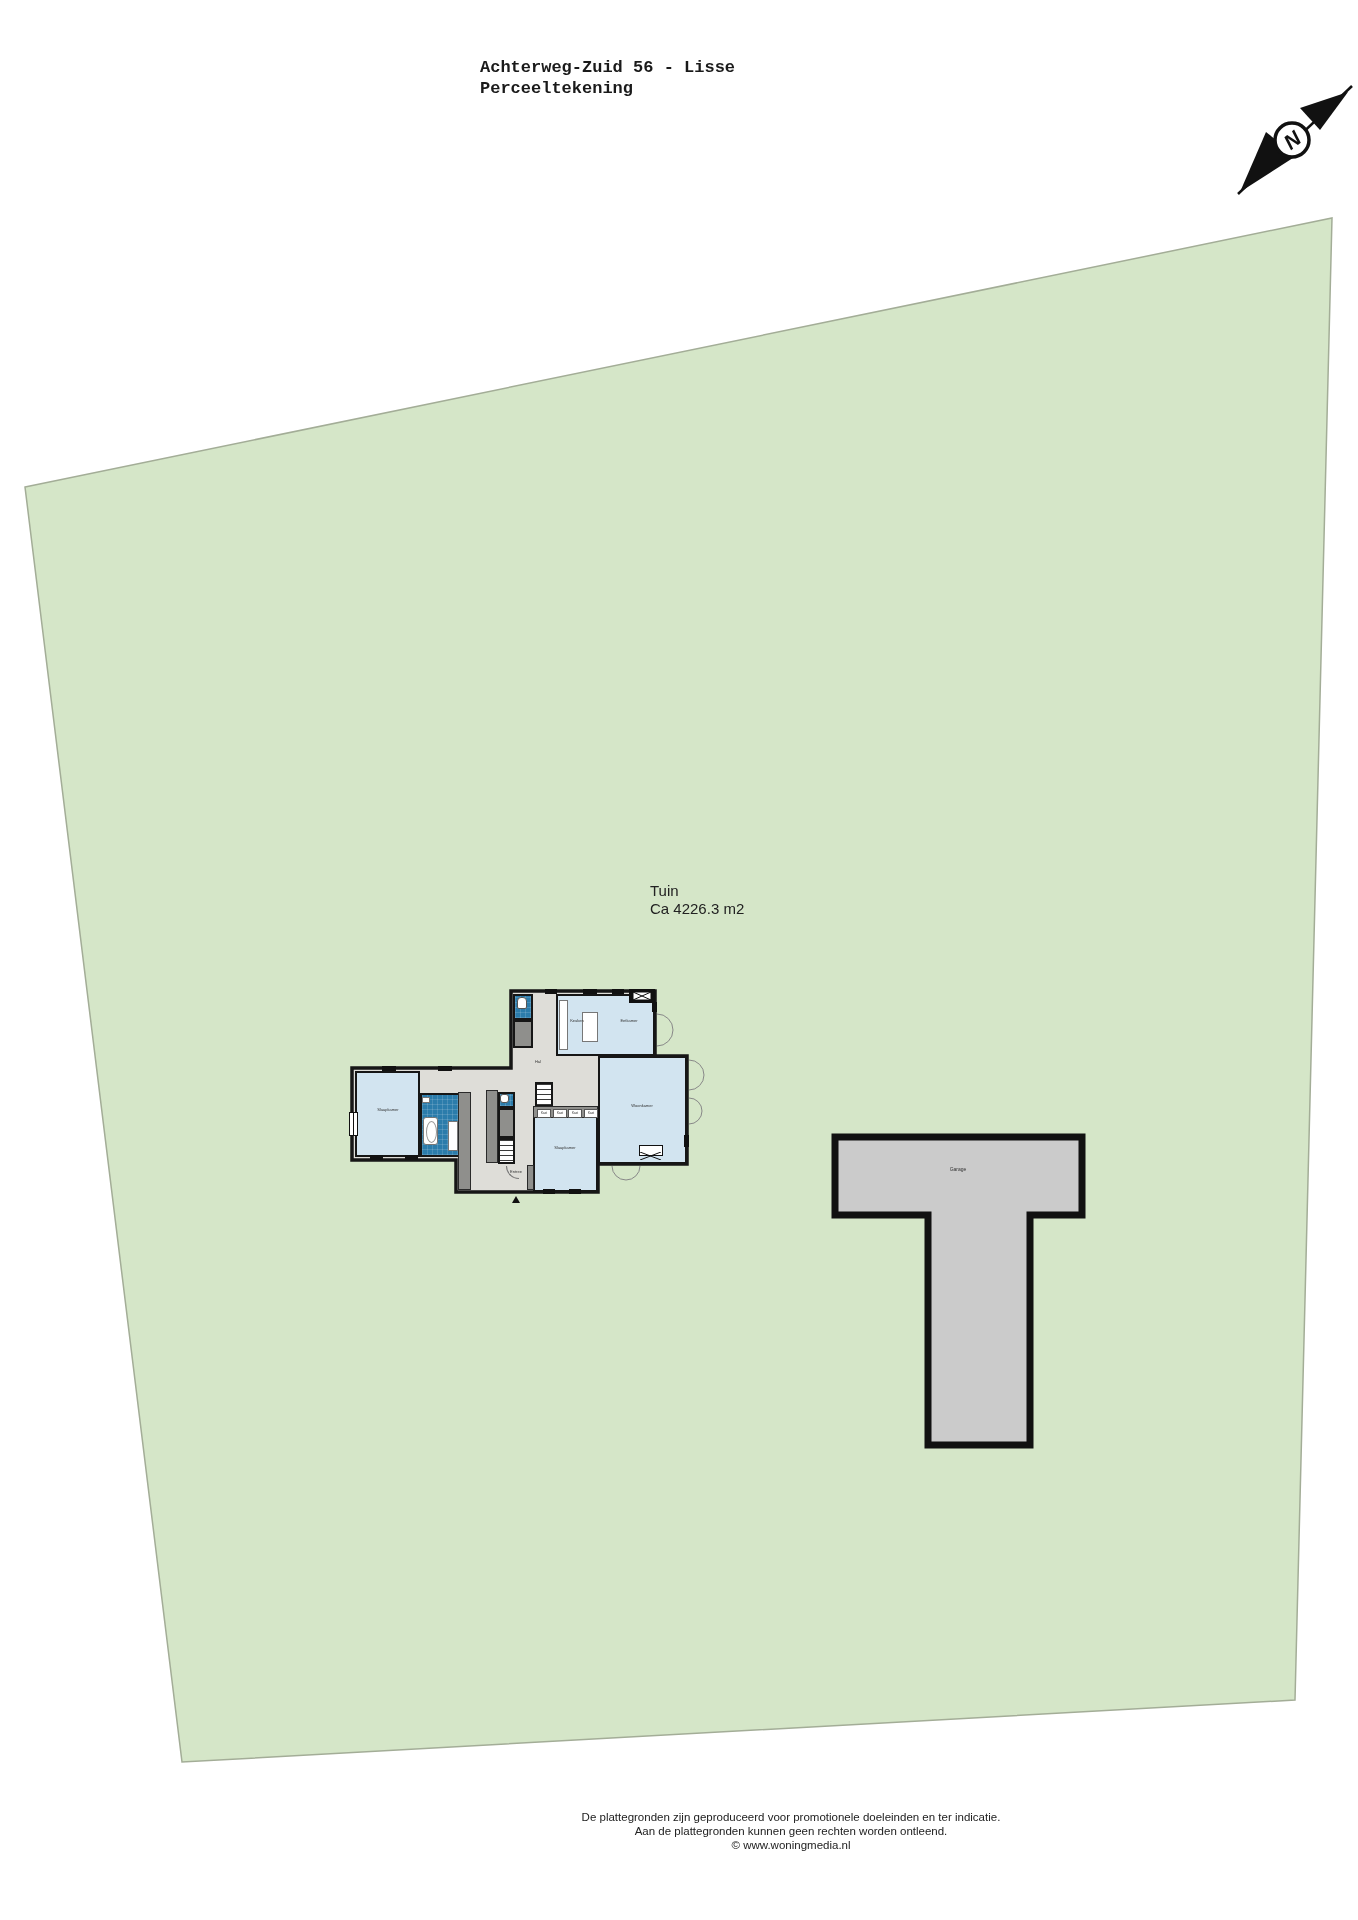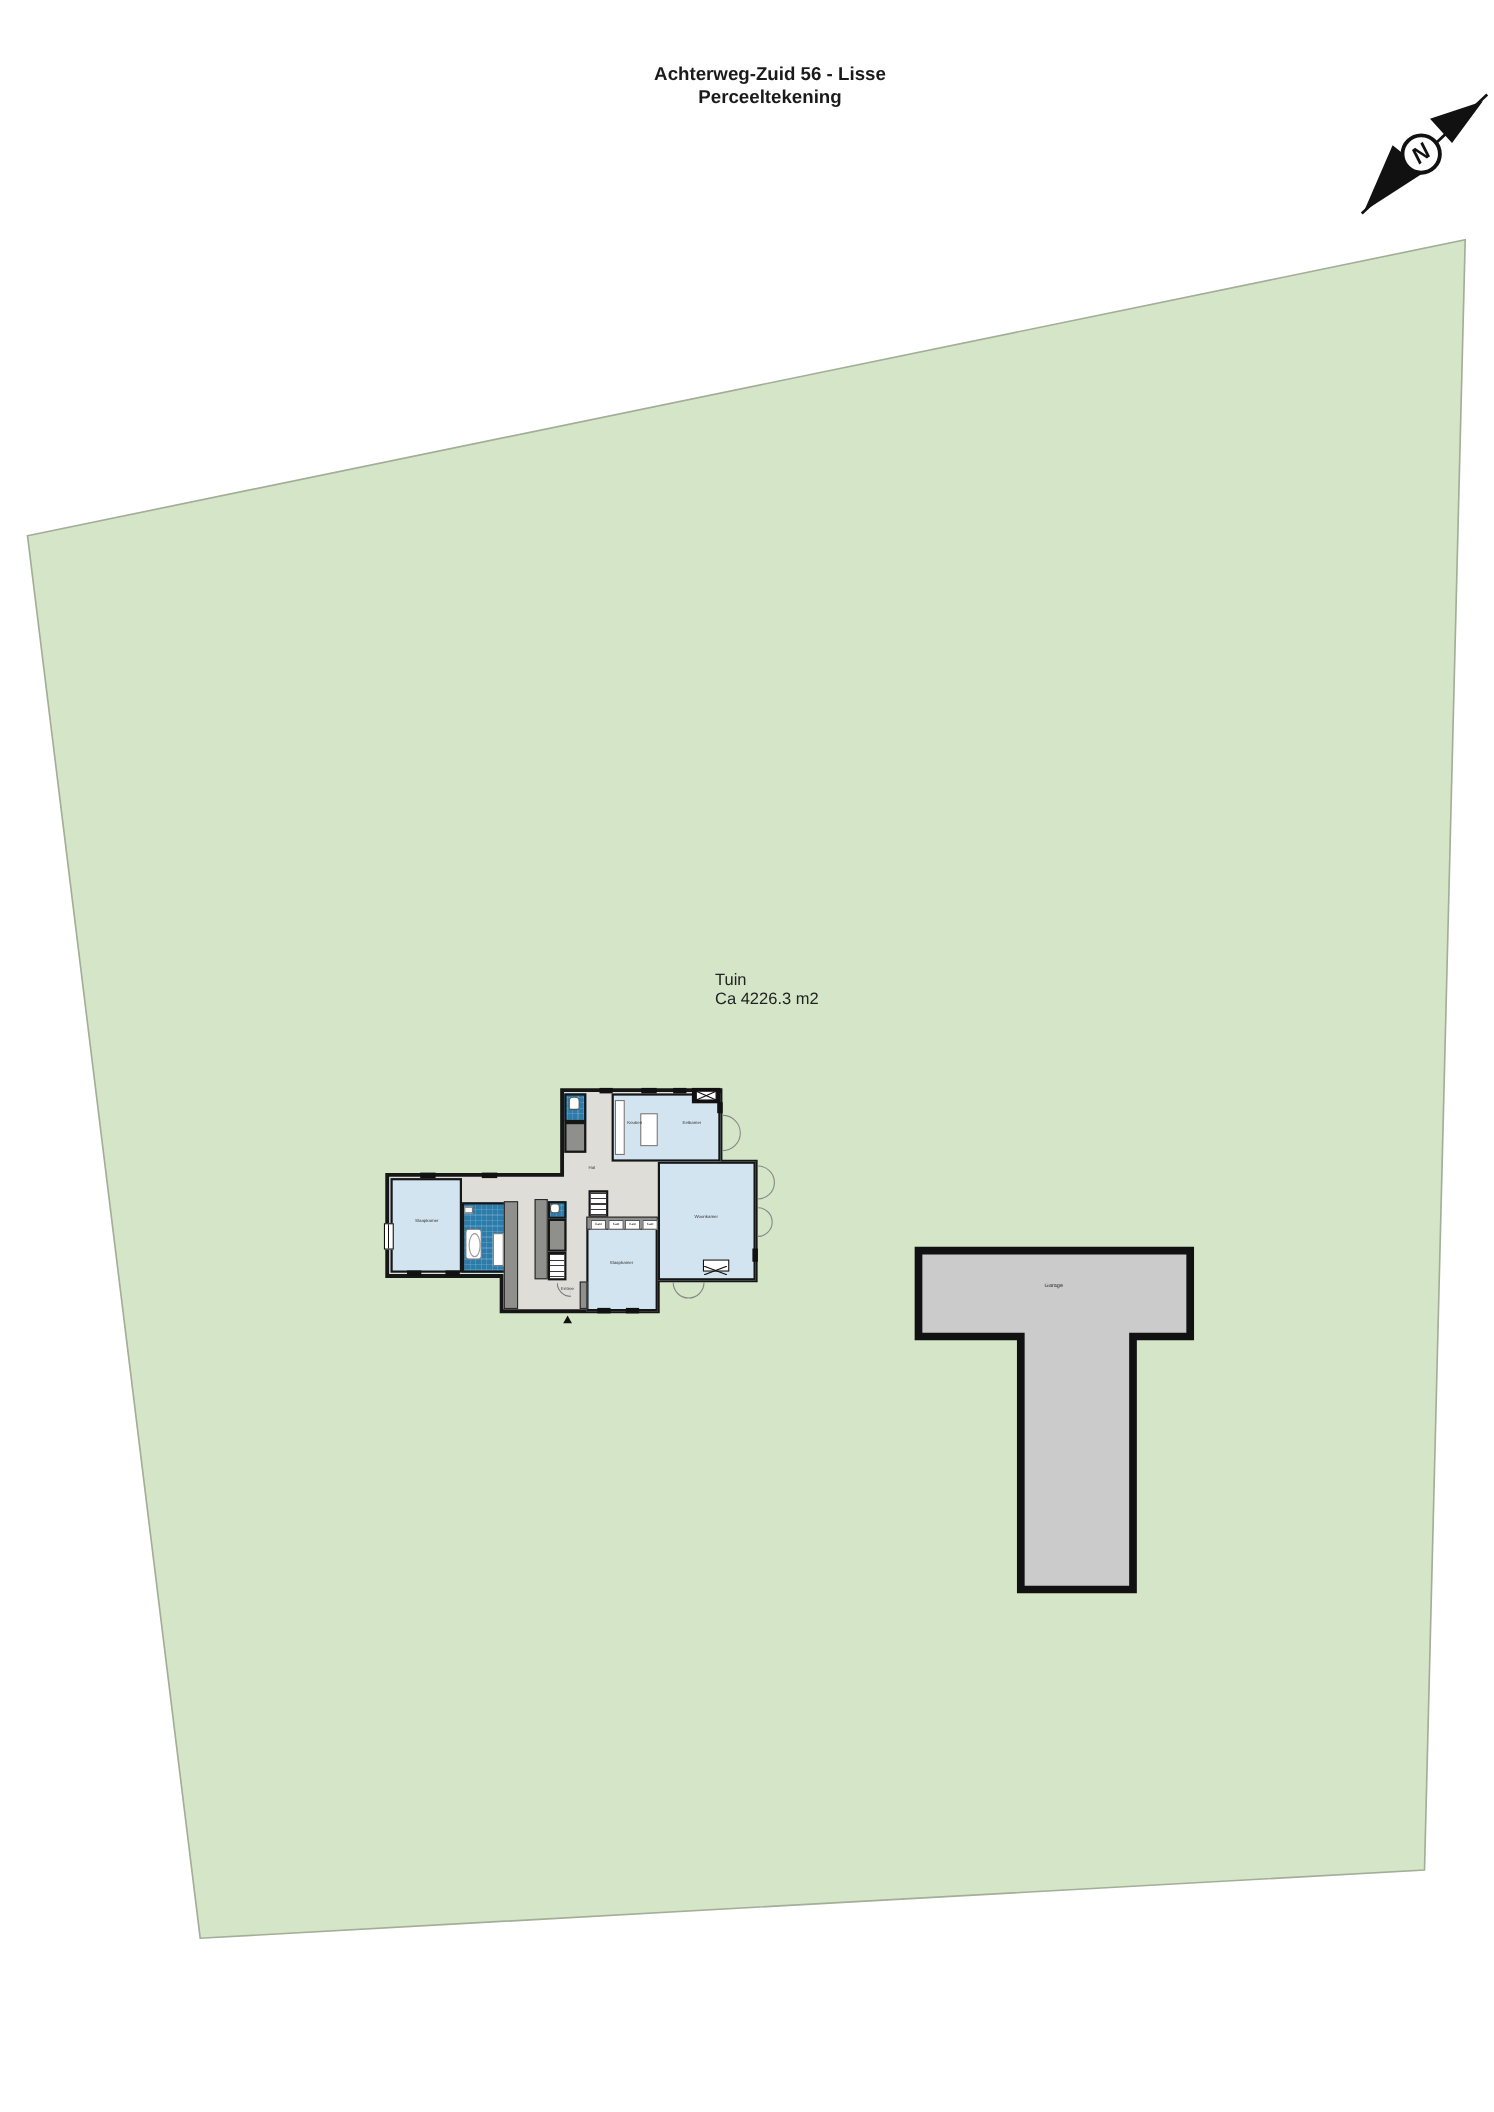--- a/index.html
+++ b/index.html
@@ -13,21 +13,21 @@
   .room-dkblue{background:#2b7cab;border:2px solid #161616;
     background-image:repeating-linear-gradient(0deg,rgba(255,255,255,.14) 0 1px,transparent 1px 5px),
                      repeating-linear-gradient(90deg,rgba(255,255,255,.14) 0 1px,transparent 1px 5px);}
   .room-gray{background:#8f8f8c;border:2px solid #161616;}
   .strip-gray{background:#8f8f8c;border:1px solid #2a2a2a;}
   .room-white{background:#ffffff;border:2px solid #161616;}
   .steps{background-image:repeating-linear-gradient(180deg,#3a3a3a 0 1px,transparent 1px 5px);}
   .fixture{background:#ffffff;border:1px solid #777;}
   .wdash{background:#111;}
   .lbl{font-size:4px;line-height:1.1;color:#333;text-align:center;overflow:hidden;white-space:nowrap;}
-  .title{z-index:3;text-align:center;font-weight:bold;color:#1a1a1a;font-size:17px;line-height:21px;}
+  .title{z-index:3;text-align:left;font-weight:bold;color:#1a1a1a;font-size:17px;line-height:21px;font-family:Liberation Mono, monospace;}
   .tuinlbl{z-index:3;color:#222;font-size:15px;line-height:18px;}
   .footer{z-index:3;text-align:center;color:#222;font-size:11.5px;line-height:14px;}
   .arcdiv{border-left:1px solid #777;border-bottom:1px solid #777;border-bottom-left-radius:100%;}
   .entry-arrow{width:0;height:0;border-left:4px solid transparent;border-right:4px solid transparent;border-bottom:7px solid #111;}
   .winbox{background:#fff;border:1.5px solid #111;
     background-image:linear-gradient(90deg,transparent 0 45%,#111 45% 55%,transparent 55% 100%);}
   .chip{position:absolute;background:#fff;border:0.5px solid #555;color:#222;font-size:3px;line-height:6px;text-align:center;overflow:hidden;}
 </style>
 </head>
 <body>
@@ -134,14 +134,19 @@
   <div class="abs title" style="left:480px;top:57px;width:440px;">
     <div>Achterweg-Zuid 56 - Lisse</div>
     <div>Perceeltekening</div>
   </div>
 
   <div class="abs tuinlbl" style="left:650px;top:882px;width:200px;">
     <div>Tuin</div>
     <div>Ca 4226.3 m2</div>
   </div>
 
+  <div class="abs footer" style="left:441px;top:1810px;width:700px;">
+    <div>De plattegronden zijn geproduceerd voor promotionele doeleinden en ter indicatie.</div>
+    <div>Aan de plattegronden kunnen geen rechten worden ontleend.</div>
+    <div>© www.woningmedia.nl</div>
+  </div>
 
 </div>
 
 </body></html>

